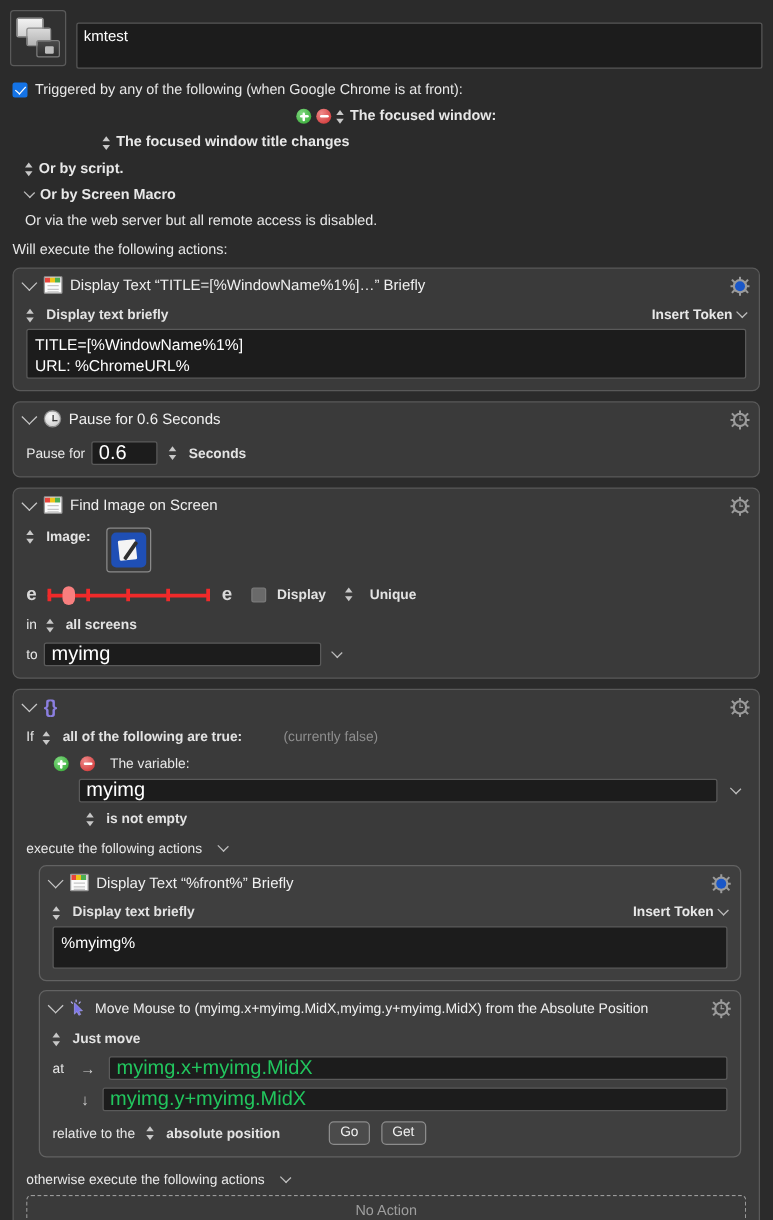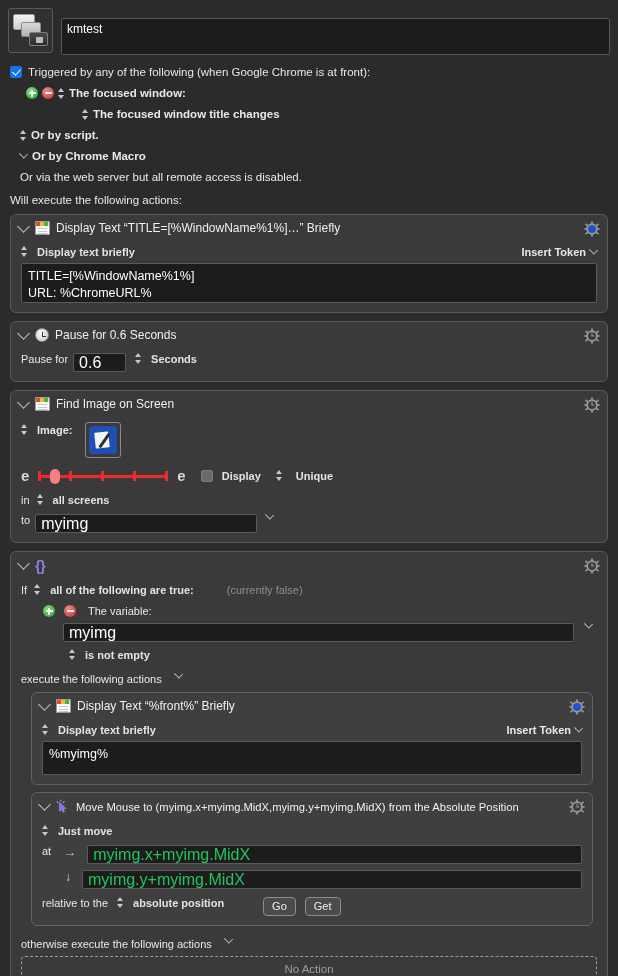--- a/index.html
+++ b/index.html
@@ -37,21 +37,21 @@
   .checkbox {
     width: 12px; height: 12px; background: #1473e6; border-radius: 2px;
     position: relative; flex: 0 0 12px;
   }
   .checkbox::after {
     content: ""; position: absolute; left: 3.5px; top: 1px;
     width: 3.5px; height: 7px; border: solid #fff; border-width: 0 1.6px 1.6px 0;
     transform: rotate(42deg);
   }
   .trigger-line { margin-top: 9px; }
-  .indent1 { padding-left: 16px; }
+  .indent1 { padding-left: 16px; justify-content: center; }
   .indent2 { padding-left: 72px; }
   .indent-b { padding-left: 10px; }
   .pm-btn {
     width: 12px; height: 12px; border-radius: 50%; flex: 0 0 12px;
     position: relative; margin-right: 4px;
   }
   .pm-plus { background: radial-gradient(circle at 35% 30%, #7fd87f, #2ea52e); }
   .pm-minus { background: radial-gradient(circle at 35% 30%, #f08a8a, #cc2b2b); }
   .pm-btn::before { content:""; position:absolute; left:2.5px; top:5.2px; width:7px; height:1.6px; background:#fff; border-radius:1px;}
   .pm-plus::after { content:""; position:absolute; left:5.2px; top:2.5px; width:1.6px; height:7px; background:#fff; border-radius:1px;}
@@ -102,21 +102,21 @@
   .clock-icon { width: 14px; height: 14px; flex: 0 0 14px; border-radius: 50%;
     background: radial-gradient(circle at 40% 35%, #fafafa, #c2c2c2); border: 1px solid #8e8e8e; position: relative; }
   .clock-icon::before { content:""; position:absolute; left:6px; top:3px; width:1.3px; height:4.5px; background:#333; }
   .clock-icon::after  { content:""; position:absolute; left:6px; top:6.5px; width:4px; height:1.3px; background:#333; }
 
   .brace-icon { flex: 0 0 16px; color: #8b7fe0; font-size: 15px; font-weight: bold; line-height: 1; letter-spacing: -1px; }
 
   .cursor-icon { width: 14px; height: 15px; flex: 0 0 14px; position: relative; }
 
   
-  .subrow { display: flex; gap: 5px; margin-top: 7px; }
+  .subrow { display: flex; align-items: center; gap: 5px; margin-top: 7px; }
   .label-bold { font-weight: bold; font-size: 11px; color: #e3e3e3; }
   .muted { color: #8e8e8e; }
   .right-link { margin-left: auto; font-weight: bold; font-size: 11px; display:flex; align-items:center; gap:4px;}
 
   .textarea {
     background: #1c1c1c; border: 1px solid #5a5a5a; border-radius: 2px;
     margin-top: 5px; padding: 4px 6px; font-size: 12.5px; color: #ffffff;
     line-height: 1.32; white-space: pre; position: relative;
   }
 
@@ -184,21 +184,21 @@
     <span class="bold">The focused window title changes</span>
   </div>
 
   <div class="row trigger-line indent-b">
     <span class="stepper"></span>
     <span class="bold">Or by script.</span>
   </div>
 
   <div class="row trigger-line indent-b">
     <span class="chev chev-sm"></span>
-    <span class="bold">Or by Chrome Macro</span>
+    <span class="bold">Or by Screen Macro</span>
   </div>
 
   <div class="row trigger-line indent-b">
     <span>Or via the web server but all remote access is disabled.</span>
   </div>
 
   <div class="will-exec">Will execute the following actions:</div>
 </div>
 
 <div class="actions">

